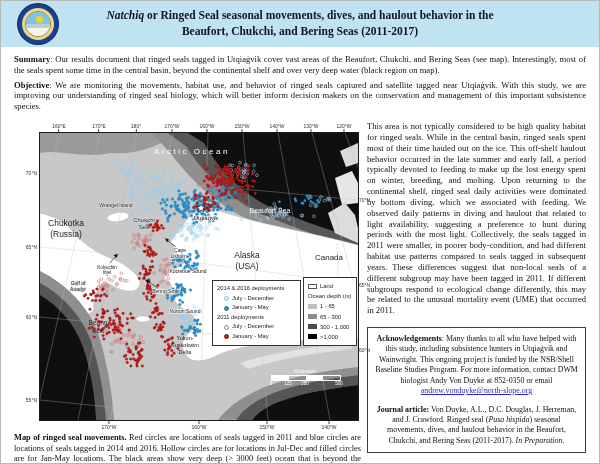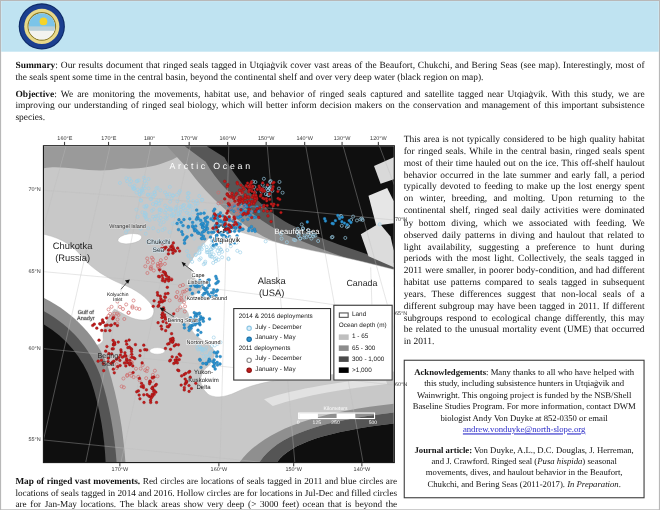--- a/index.html
+++ b/index.html
@@ -80,20 +80,22 @@
     <div class="logo">
       <div class="logo-mid"></div>
       <div class="logo-inner">
         <div class="logo-sky"></div>
         <div class="logo-sun"></div>
         <div class="logo-ground"></div>
         <div class="logo-hill"></div>
       </div>
     </div>
     <div class="titles">
+      <div><span class="ital">Natchiq</span><span> or Ringed Seal seasonal movements, dives, and haulout behavior in the</span></div>
+      <div>Beaufort, Chukchi, and Bering Seas (2011-2017)</div>
     </div>
   </div>
 
   <div class="content">
 
     <p class="para" style="margin-bottom:4px;"><b>Summary</b><span>: Our results document that ringed seals tagged in Utqiaġvik cover vast areas of the Beaufort, Chukchi, and Bering Seas (see map). Interestingly, most of the seals spent some time in the central basin, beyond the continental shelf and over very deep water (black region on map).</span></p>
 
     <p class="para"><b>Objective</b><span>: We are monitoring the movements, habitat use, and behavior of ringed seals captured and satellite tagged near Utqiaġvik. With this study, we are improving our understanding of ringed seal biology, which will better inform decision makers on the conservation and management of this important subsistence species.</span></p>
 
     <div class="columns">
@@ -1488,21 +1490,21 @@
               <div class="sb-labels">
                 <span style="left:0">0</span>
                 <span style="left:17px">125</span>
                 <span style="left:34px">250</span>
                 <span style="left:68px">500</span>
               </div>
             </div>
           </div>
         </div>
 
-        <p class="caption"><b>Map of ringed vast movements.</b><span> Red circles are locations of seals tagged in 2011 and blue circles are locations of seals tagged in 2014 and 2016.  Hollow circles are for locations in Jul-Dec and filled circles are for Jan-May locations.  The black areas show very deep (&gt; 3000 feet) ocean that is beyond the continental shelf.</span></p>
+        <p class="caption"><b>Map of ringed seal movements.</b><span> Red circles are locations of seals tagged in 2011 and blue circles are locations of seals tagged in 2014 and 2016.  Hollow circles are for locations in Jul-Dec and filled circles are for Jan-May locations.  The black areas show very deep (&gt; 3000 feet) ocean that is beyond the continental shelf.</span></p>
       </div>
 
       <div class="col-right">
         <p class="cont-text">This area is not typically considered to be high quality habitat for ringed seals. While in the central basin, ringed seals spent most of their time hauled out on the ice. This off-shelf haulout behavior occurred in the late summer and early fall, a period typically devoted to feeding to make up the lost energy spent on winter, breeding, and molting. Upon returning to the continental shelf, ringed seal daily activities were dominated by bottom diving, which we associated with feeding. We observed daily patterns in diving and haulout that related to light availability, suggesting a preference to hunt during periods with the most light. Collectively, the seals tagged in 2011 were smaller, in poorer body-condition, and had different habitat use patterns compared to seals tagged in subsequent years. These differences suggest that non-local seals of a different subgroup may have been tagged in 2011. If different subgroups respond to ecological change differently, this may be related to the unusual mortality event (UME) that occurred in 2011.</p>
 
         <div class="info-box">
           <p><b>Acknowledgements</b><span>: Many thanks to all who have helped with this study, including subsistence hunters in Utqiaġvik and Wainwright. This ongoing project is funded by the NSB/Shell Baseline Studies Program. For more information, contact DWM biologist Andy Von Duyke at 852-0350 or email </span><a class="email" href="#">andrew.vonduyke@north-slope.org</a></p>
           <p><b>Journal article:</b><span> Von Duyke, A.L., D.C. Douglas, J. Herreman, and J. Crawford.  Ringed seal (</span><span class="ital">Pusa hispida</span><span>) seasonal movements, dives, and haulout behavior in the Beaufort, Chukchi, and Bering Seas (2011-2017).  </span><span class="ital">In Preparation</span><span>.</span></p>
         </div>
       </div>

